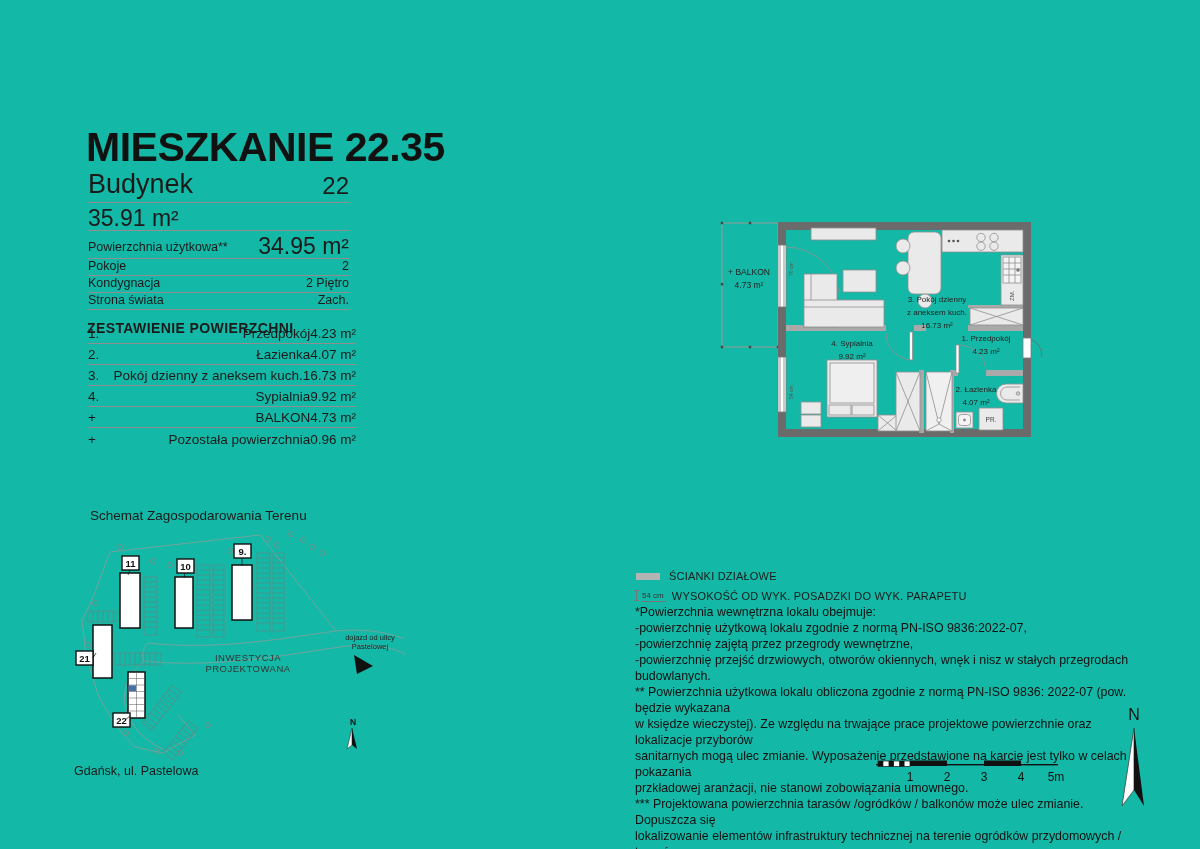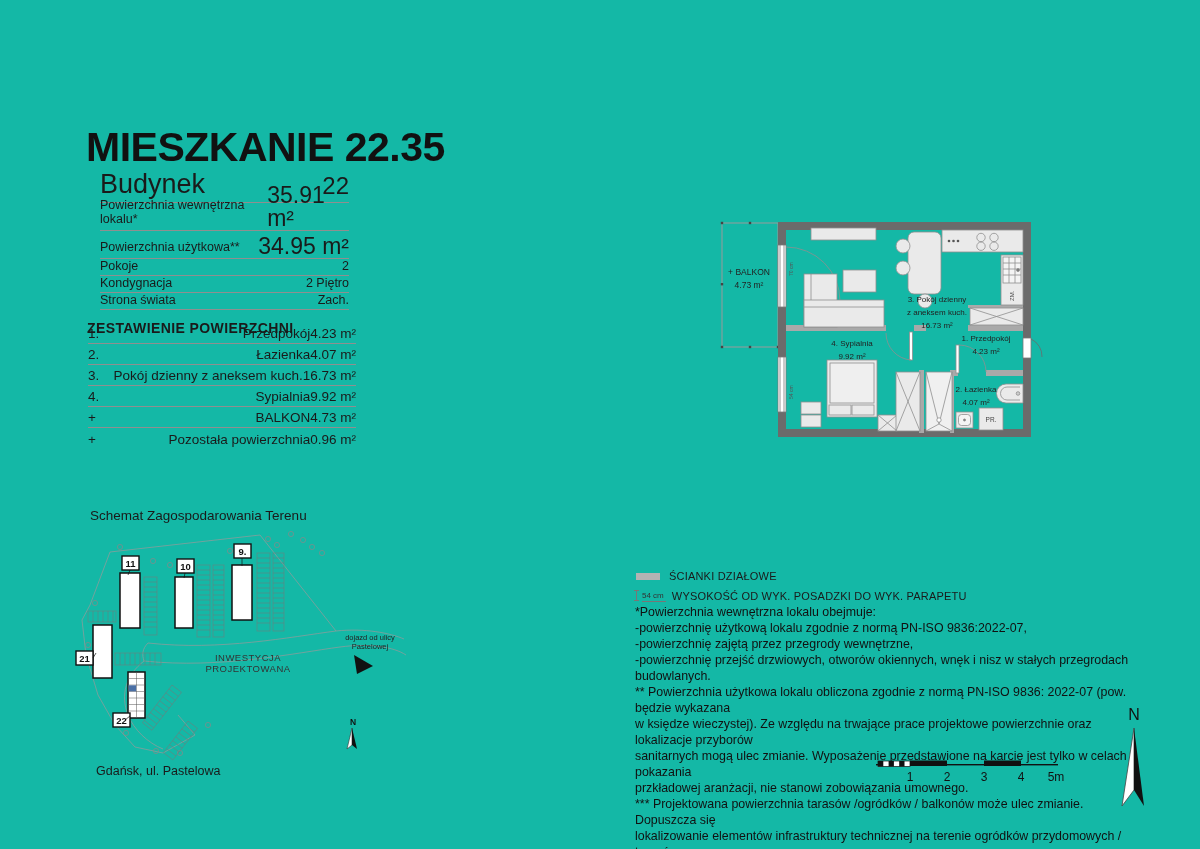--- a/index.html
+++ b/index.html
@@ -7,21 +7,21 @@
   .page {
     position:relative; width:1200px; height:849px; background:#14b8a6;
     font-family:"Liberation Sans", sans-serif; color:#1a1a1a; overflow:hidden;
   }
   .abs { position:absolute; }
 
   
   .title { left:86px; top:124px; font-size:41px; font-weight:600; letter-spacing:-0.5px; color:#111; }
   .spec-table { left:88px; top:172px; width:261px; }
   .trow { display:flex; justify-content:space-between; align-items:flex-end;
-          border-bottom:1px solid #8f8f8f;margin-left:12px; }
+          border-bottom:1px solid #8f8f8f; }
   .trow.bld { height:31px; padding-bottom:2px; }
   .trow.bld .tl { font-size:27px; }
   .trow.bld .tv { font-size:24px; }
   .trow.big { height:28px; }
   .trow.big .tl { font-size:12.5px; padding-bottom:4px; }
   .trow.big .tv { font-size:23px; line-height:1; }
   .trow.sml { height:17px; padding-bottom:2px; }
   .trow.sml .tl, .trow.sml .tv { font-size:12.5px; }
 
   
@@ -29,21 +29,21 @@
   .area-list { left:88px; top:323px; width:268px; }
   .arow { display:flex; height:21px; align-items:flex-end; border-bottom:1px solid #8f8f8f;
           font-size:13.5px; padding-bottom:2px; }
   .arow:last-child { border-bottom:none; }
   .arow .no { width:20px; }
   .arow .nm { flex:1;text-align:right; }
   .arow .vl { text-align:right; }
 
   
   .site-title { left:90px; top:508px; font-size:13.5px; }
-  .address { left:96px; top:764px; font-size:12.5px; }
+  .address { left:74px; top:764px; font-size:12.5px; }
 
   
   .legend1 { left:636px; top:570px; display:flex; align-items:center; gap:9px;text-align:right; }
   .legend1 .sw { width:24px; height:7px; background:#b3b3b3; }
   .legend-txt { font-size:11px; letter-spacing:.2px; }
   .legend2 { left:633px; top:589px; display:flex; align-items:flex-end; gap:6px; }
   .sill-sym { display:flex; align-items:flex-end; gap:2px; }
   .sill-val { font-size:8px; border-bottom:1px solid #777; padding:0 2px 1px 0; color:#333; }
 
   
@@ -60,21 +60,20 @@
 <div class="page">
 
   <div class="abs title">MIESZKANIE 22.35</div>
 
   <div class="abs spec-table">
     <div class="trow bld">
       <span class="tl">Budynek</span>
       <span class="tv">22</span>
     </div>
     <div class="trow big">
-      <span class="tl">Powierzchnia wewnętrzna lokalu*</span>
       <span class="tv">35.91 m²</span>
     </div>
     <div class="trow big">
       <span class="tl">Powierzchnia użytkowa**</span>
       <span class="tv">34.95 m²</span>
     </div>
     <div class="trow sml">
       <span class="tl">Pokoje</span>
       <span class="tv">2</span>
     </div>

